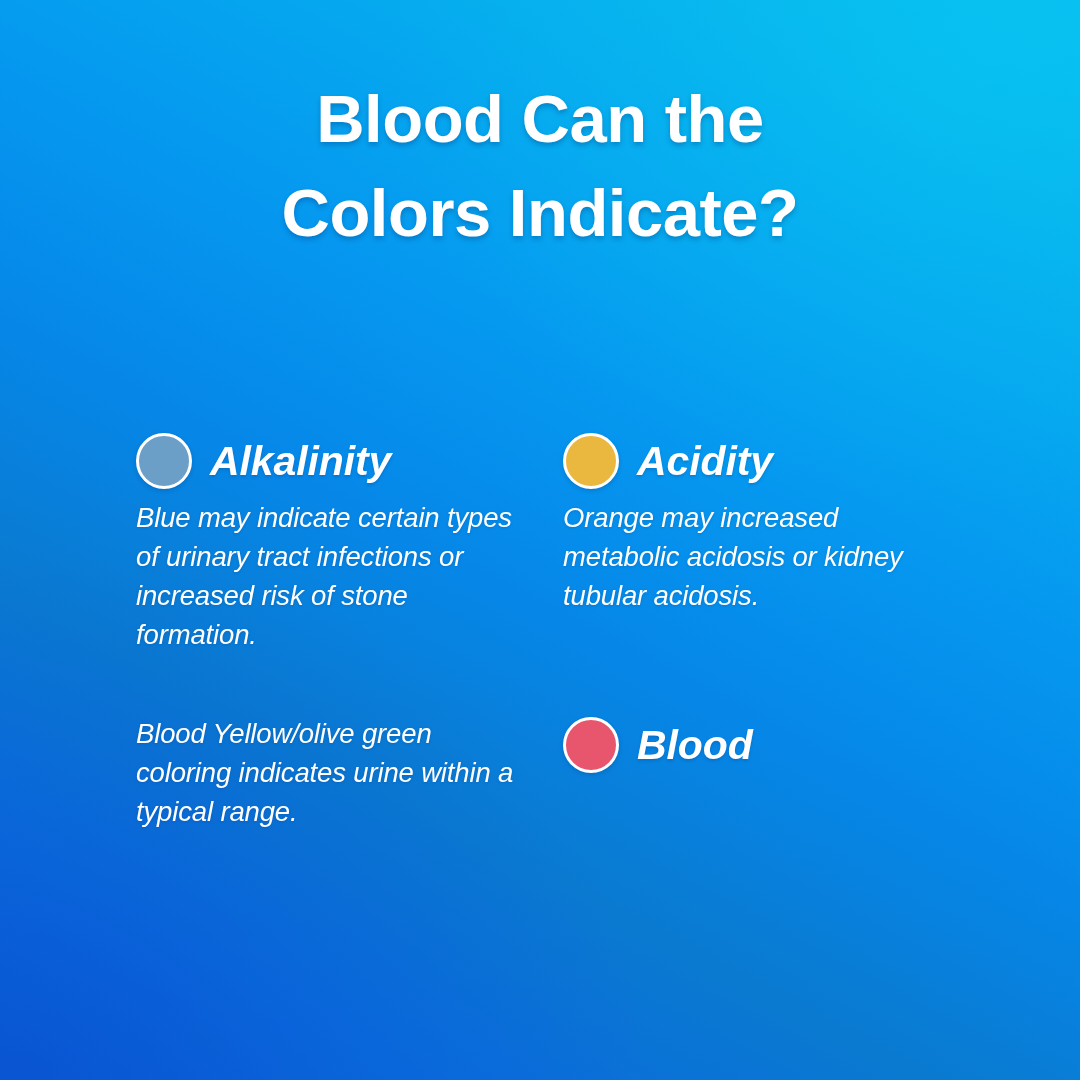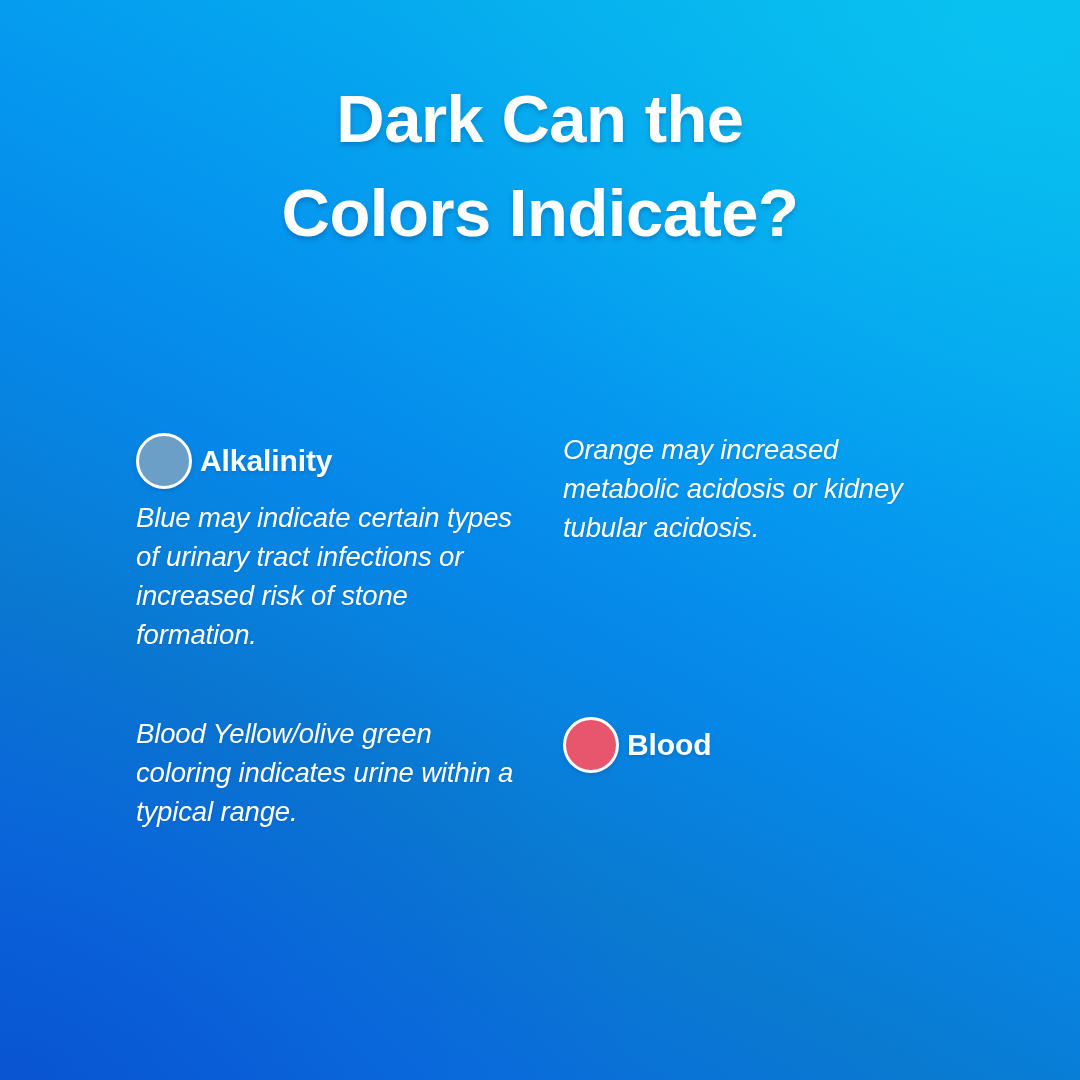--- a/index.html
+++ b/index.html
@@ -119,26 +119,27 @@
     border: 3px solid #ffffff;
     box-sizing: content-box;
     flex: 0 0 auto;
     box-shadow: 0 2px 4px rgba(0, 45, 105, 0.22);
   }
 
   .item-title {
     color: #ffffff;
     font-family: "Liberation Sans", sans-serif;
     font-weight: bold;
-    font-size: 30px;
+    font-size: 41px;
     line-height: 34px;
     letter-spacing: -0.1px;
-    margin-left: 8px;
+    margin-left: 18px;
     text-shadow: 0 2px 3px rgba(0, 48, 110, 0.22);
     white-space: nowrap;
+    font-style: italic;
   }
 
   .item-body {
     color: #ffffff;
     font-family: "Liberation Sans", sans-serif;
     font-weight: normal;
     font-size: 27.5px;
     line-height: 39px;
     letter-spacing: -0.15px;
     text-shadow: 0 1px 3px rgba(0, 48, 110, 0.20);
@@ -150,35 +151,39 @@
     max-width: 395px;
   }
 </style>
 </head>
 <body>
 
 <div id="poster">
   <div class="layer">
 
     <div class="title-block">
-      <span class="title-line">Dark Can the</span>
+      <span class="title-line">Blood Can the</span>
       <span class="title-line">Colors Indicate?</span>
     </div>
 
     <div class="grid">
 
       <div class="item col-left">
         <div class="item-head">
           <span class="swatch" id="swatch-0" style="background-color: rgb(107, 159, 200); border-color: rgb(255, 255, 255);"></span>
           <span class="item-title">Alkalinity</span>
         </div>
         <div class="item-body">Blue may indicate certain types of urinary tract infections or increased risk of stone formation.</div>
       </div>
 
       <div class="item col-right">
+        <div class="item-head">
+          <span class="swatch" id="swatch-1" style="background-color: rgb(234, 183, 63); border-color: rgb(255, 255, 255);"></span>
+          <span class="item-title">Acidity</span>
+        </div>
         <div class="item-body">Orange may increased metabolic acidosis or kidney tubular acidosis.</div>
       </div>
 
       <div class="item col-left">
         <div class="item-body">Blood Yellow/olive green coloring indicates urine within a typical range.</div>
       </div>
 
       <div class="item col-right">
         <div class="item-head">
           <span class="swatch" id="swatch-3" style="background-color: rgb(232, 86, 110); border-color: rgb(255, 255, 255);"></span>

